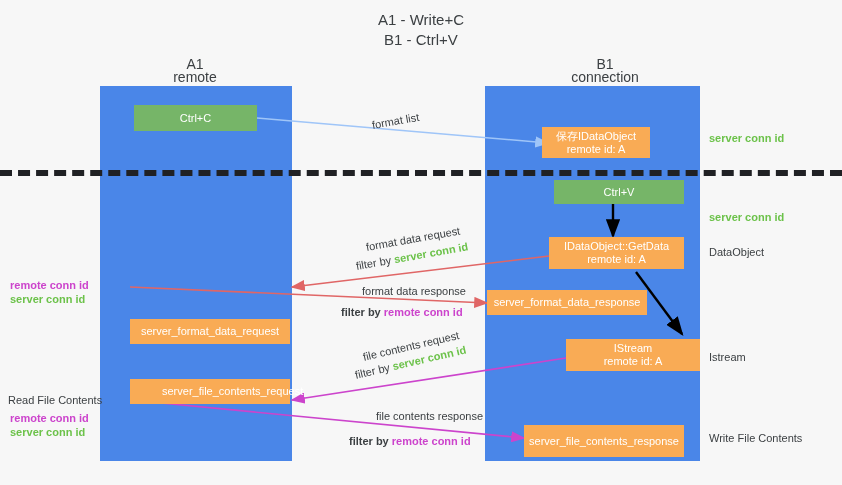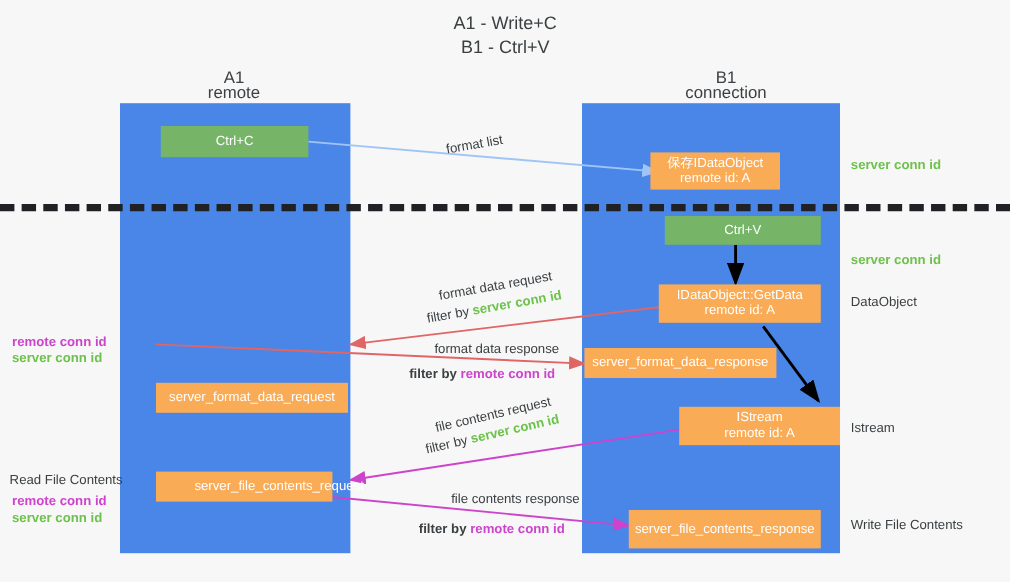--- a/index.html
+++ b/index.html
@@ -149,21 +149,21 @@
     <span class="inner">server_format_data_response</span>
   </div>
 
   <div class="box orange" style="left:566px;top:339px;width:134px;height:32px;">
     <span class="inner">
       <span style="display:block">IStream</span>
       <span style="display:block">remote id: A</span>
     </span>
   </div>
 
-  <div class="box orange" style="left:130px;top:393px;width:147px;height:25px;padding-left:32px;">
+  <div class="box orange" style="left:130px;top:379px;width:160px;height:25px;padding-left:32px;">
     <span class="inner">server_file_contents_request</span>
   </div>
 
   <div class="box orange" style="left:524px;top:425px;width:160px;height:32px;">
     <span class="inner">server_file_contents_response</span>
   </div>
 
   <div class="elabel rot-10" style="left:372px;top:118px;">format list</div>
 
   <div class="elabel rot-10" style="left:366px;top:240px;">format data request</div>

